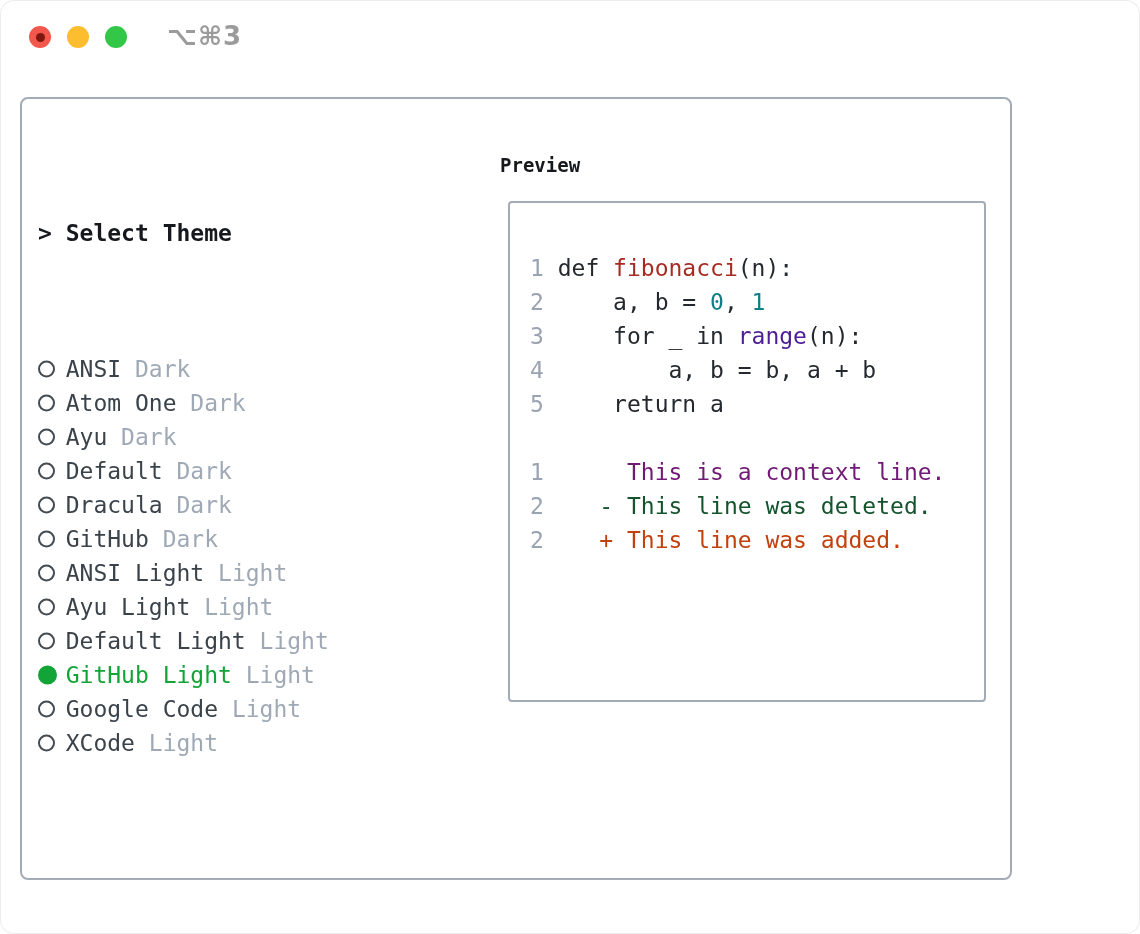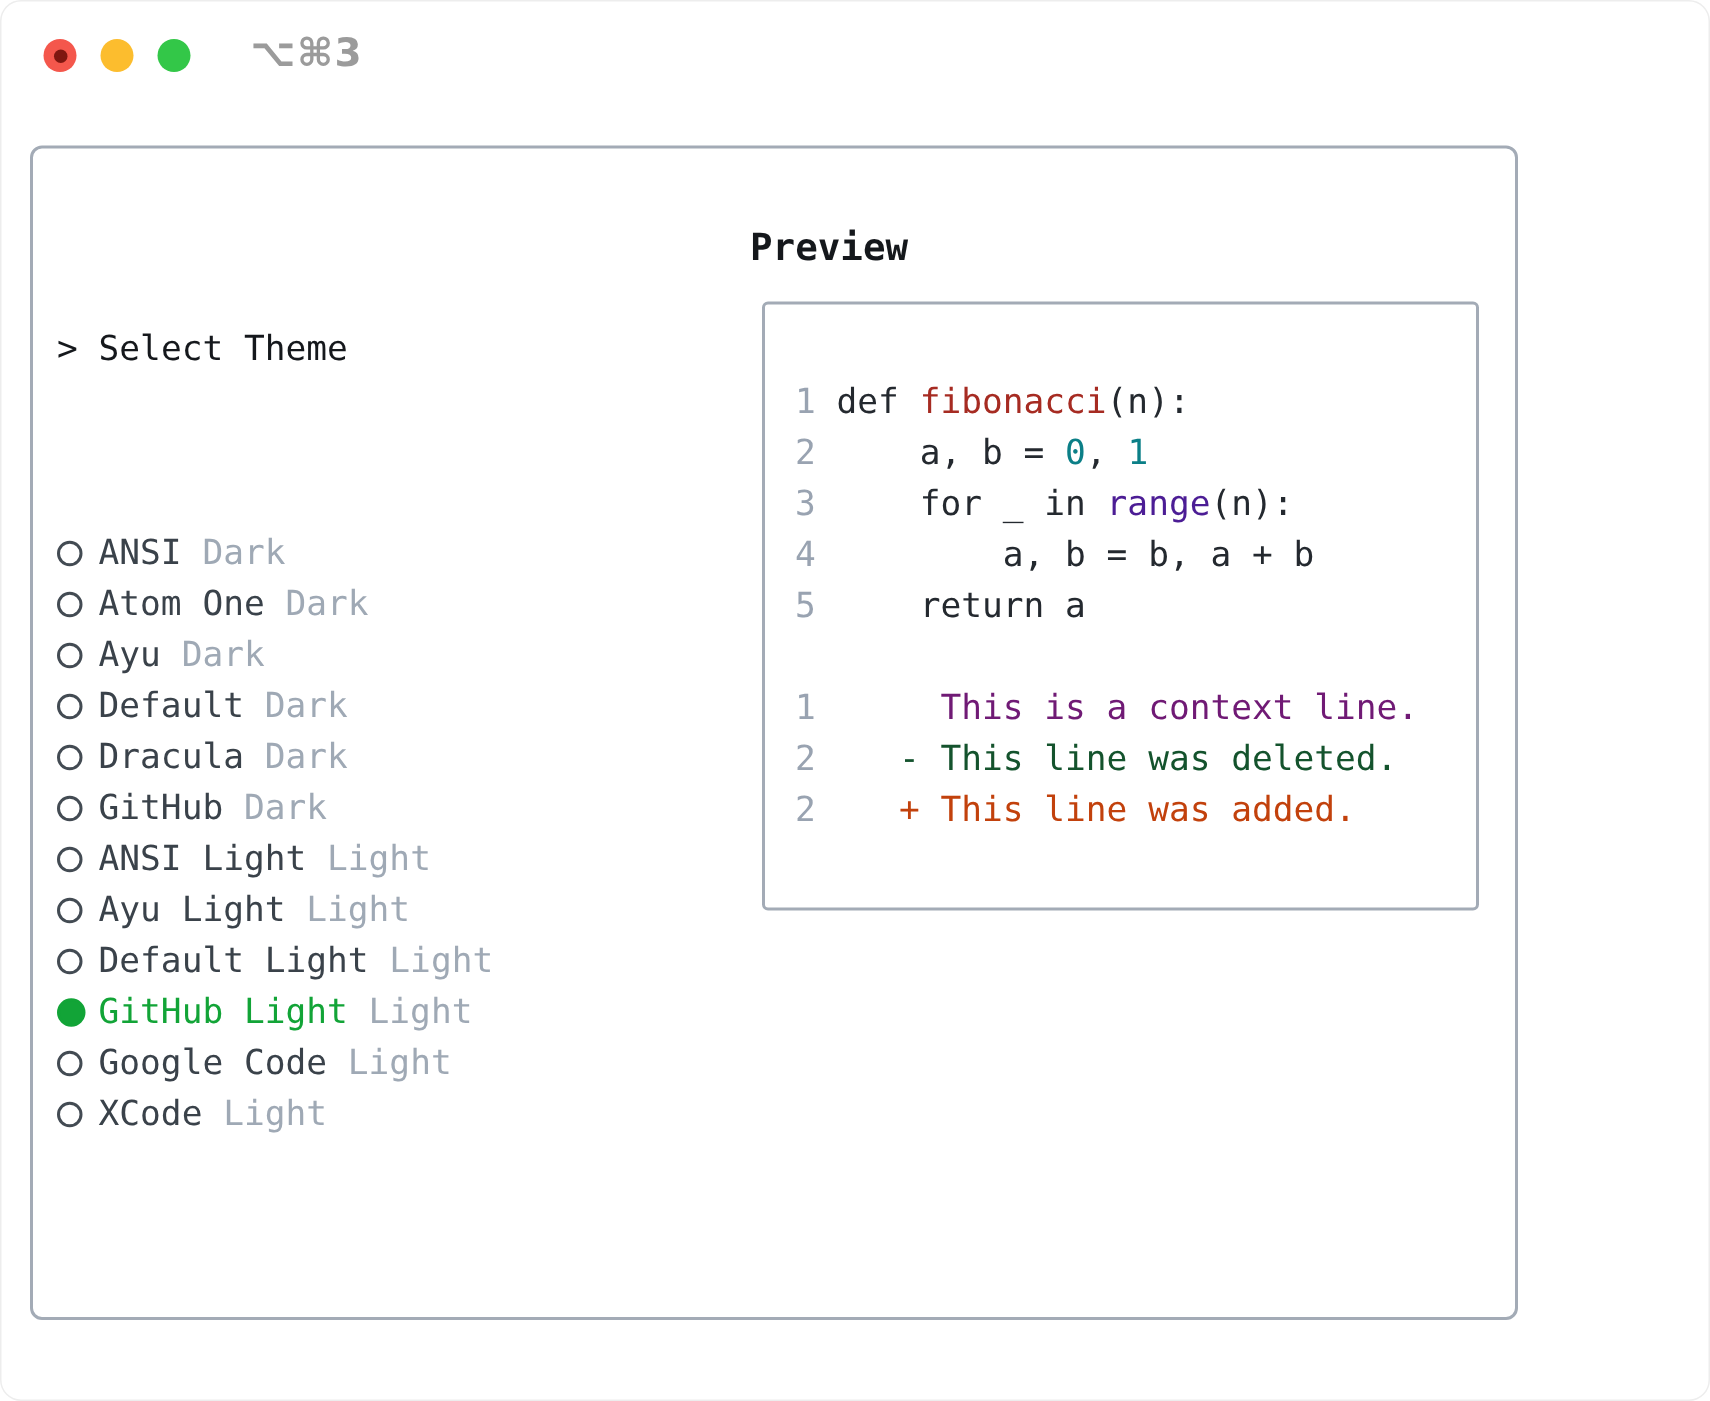--- a/index.html
+++ b/index.html
@@ -23,34 +23,34 @@
   .tl.yellow{left:67px;background:#fcbd2e}
   .tl.green{left:105px;background:#33c748}
   .shortcut{position:absolute;left:167px;top:21px;font-family:"DejaVu Sans","Liberation Sans",sans-serif;font-weight:bold;font-size:26px;color:#9b9b9b;letter-spacing:1px}
 
   
   .panel{position:absolute;left:20px;top:97px;width:992px;height:783px;border:2px solid var(--border);border-radius:8px;background:#fff}
 
   
   .left-col{position:absolute;left:16px;top:49px;font-size:23px;line-height:34px;white-space:pre;color:var(--item)}
   .row{height:34px}
-  .header-row{color:var(--ink);font-weight:normal}
+  .header-row{color:var(--ink);font-weight:bold}
   .name{color:var(--item)}
   .variant{color:var(--muted)}
   .theme-row.selected .name,.opt-row.selected .name{color:var(--green)}
 
   
   .bullet{display:inline-block;width:1ch;height:34px;vertical-align:top;position:relative}
   .bullet::after{content:"";position:absolute;left:0;top:50%;transform:translateY(-50%);
     width:13px;height:13px;border:2px solid #434b53;border-radius:50%}
   .selected .bullet::after{width:15px;height:15px;border-color:var(--green);background:var(--green)}
 
   
-  .preview-label{position:absolute;left:478px;top:49px;font-size:25px;line-height:34px;font-weight:bold;color:var(--ink)}
-  .preview-box{position:absolute;left:486px;top:102px;width:478px;height:406px;border:2px solid var(--border);border-radius:4px;background:#fff}
+  .preview-label{position:absolute;left:478px;top:49px;font-size:19px;line-height:34px;font-weight:bold;color:var(--ink)}
+  .preview-box{position:absolute;left:486px;top:102px;width:478px;height:501px;border:2px solid var(--border);border-radius:4px;background:#fff}
   .code{position:absolute;left:20px;top:48px;font-size:23px;line-height:34px;white-space:pre;color:#24292f}
   .ln{color:var(--ln)}
   .tok-plain{color:#24292f}
   .tok-title{color:#a62b22}
   .tok-number{color:#0b7f87}
   .tok-built_in{color:#4c1d95}
   .tok-context{color:#701a75}
   .tok-deletion{color:#14532d}
   .tok-addition{color:#c2410c}
 </style>

